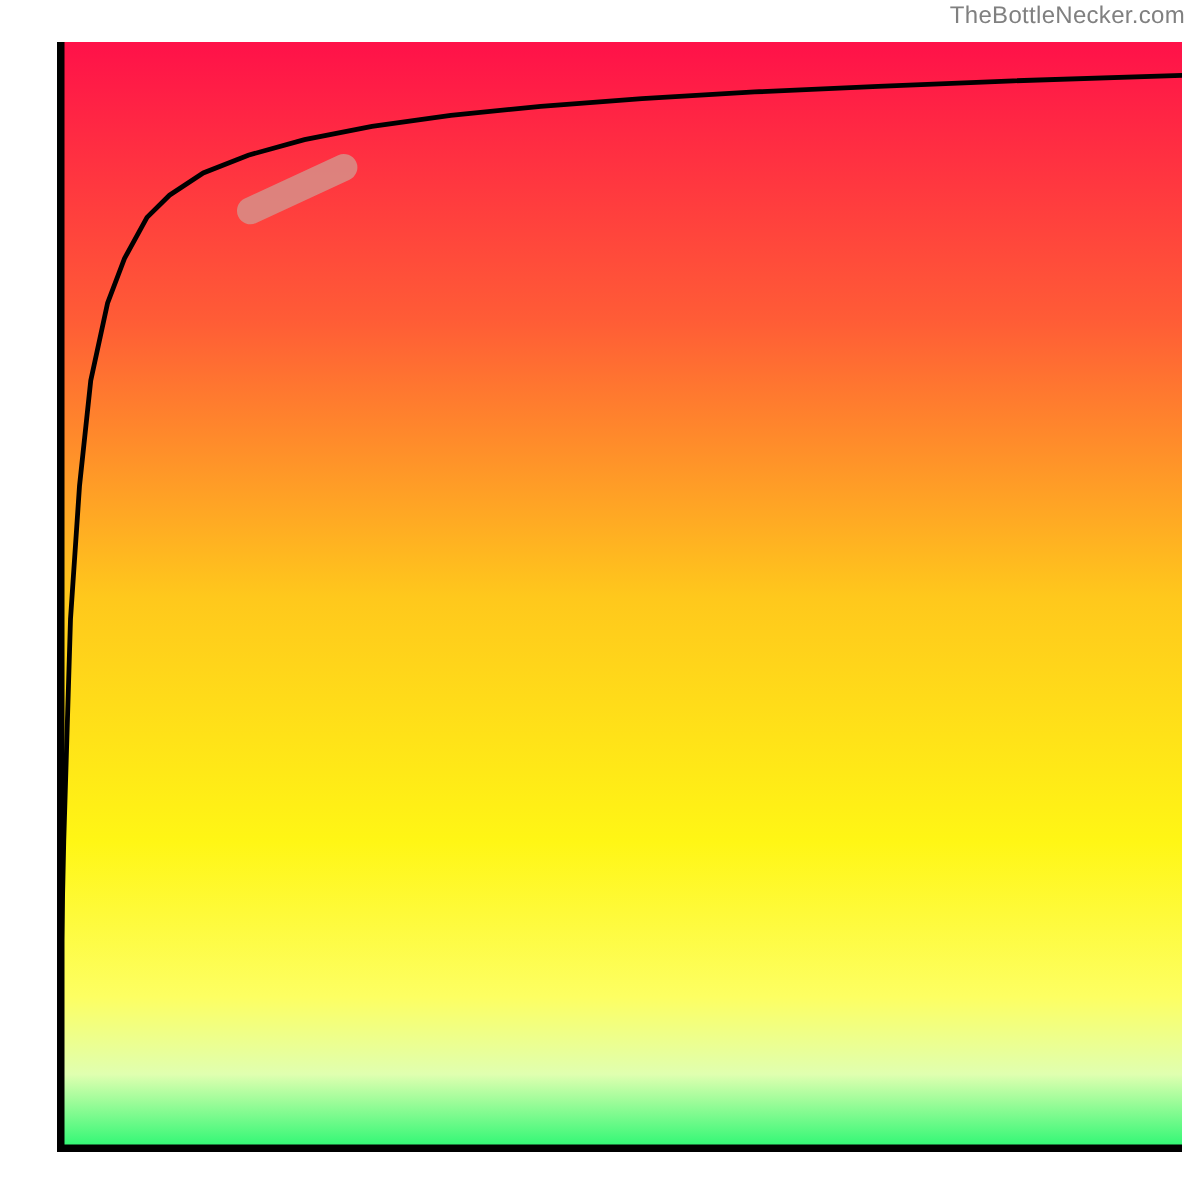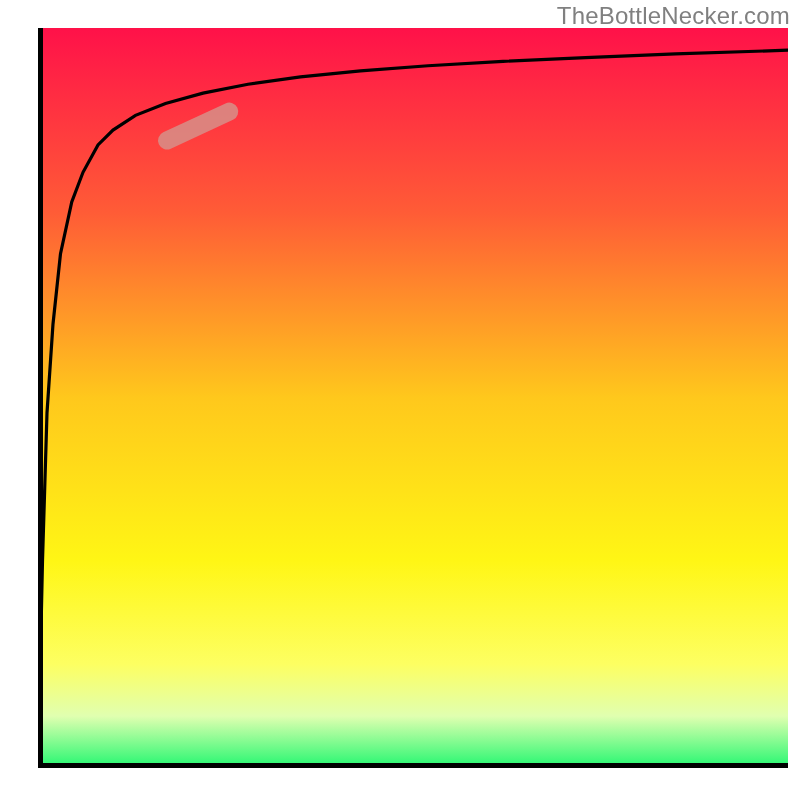--- a/index.html
+++ b/index.html
@@ -14,21 +14,21 @@
   .stage {
     position: relative;
     width: 800px;
     height: 800px;
   }
   .watermark {
     position: absolute;
     top: 2px;
     right: 10px;
     color: #808080;
-    font-size: 24px;
+    font-size: 16px;
     font-weight: 400;
     letter-spacing: 0.2px;
     z-index: 5;
     user-select: none;
   }
   .plot {
     position: absolute;
     left: 38px;
     top: 28px;
     width: 750px;

